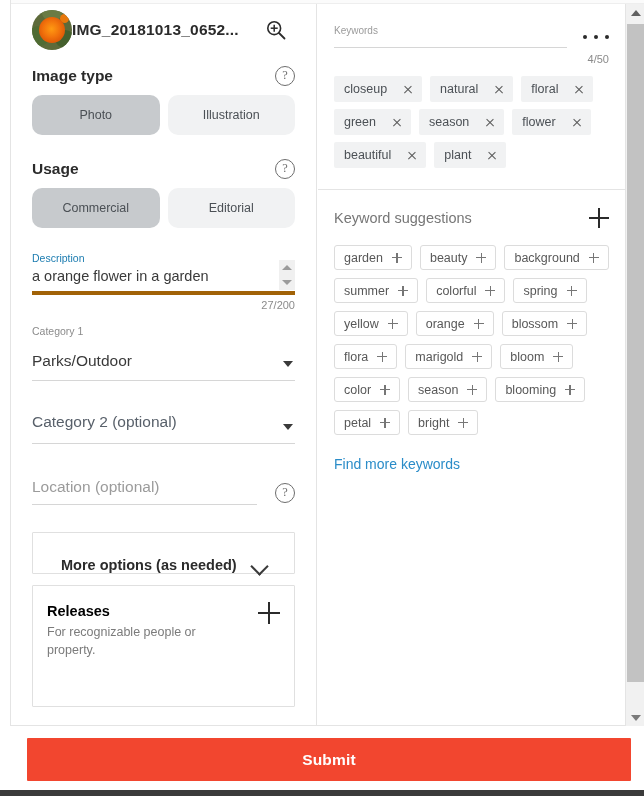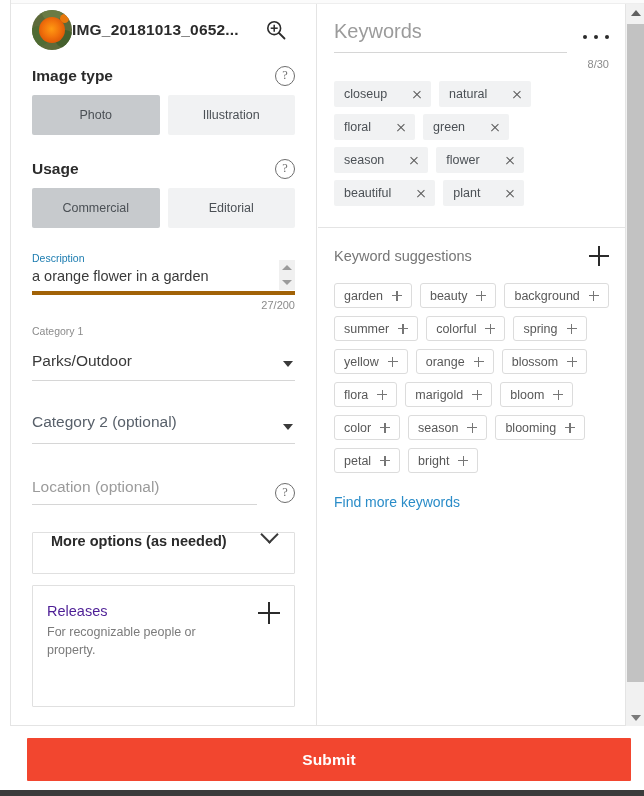--- a/index.html
+++ b/index.html
@@ -91,21 +91,21 @@
   .help {
     width: 20px; height: 20px; border-radius: 50%;
     border: 1.4px solid #6d6d6d; color: #6d6d6d;
     font-size: 12.5px; line-height: 17px; text-align: center;
     cursor: pointer; font-family: "Liberation Serif", serif;
   }
 
   
   .toggle-row { display: flex; gap: 8px; padding: 0 10px; }
   .toggle {
-    flex: 1 1 0; height: 40px; border-radius: 2px;
+    flex: 1 1 0; height: 40px; border-radius: 10px;
     display: flex; align-items: center; justify-content: center;
     font-size: 12.5px; color: #4b5055; cursor: pointer; user-select: none;
   }
   .toggle.on  { background: #c7cacd; }
   .toggle.off { background: #f1f2f3; }
 
   
   .field-desc {
     margin: 24px 10px 0 10px; position: relative;
     border-bottom: 4px solid #a16207; padding-bottom: 4px;
@@ -162,36 +162,36 @@
   }
   .loc-input .ph { font-size: 15.5px; color: #9b9b9b; }
   .loc-row .help { margin-left: 18px; margin-bottom: 2px; }
 
   
   .box {
     margin: 27px 10px 0 10px; border: 1px solid #e0e0e0;
     background: #ffffff; border-radius: 1px;
   }
   .box.more {
-    height: 42px; display: flex; align-items: flex-start;
-    justify-content: space-between; padding: 0 18px; cursor: pointer;
+    height: 42px; display: flex; align-items: flex-end;
+    justify-content: space-between; padding: 0 28px; cursor: pointer;
   }
   .box.more .t { font-size: 14.5px; font-weight: bold; color: #2b2b2b; }
   .chev {
     width: 13px; height: 13px; border-right: 2px solid #3a3a3a;
     border-bottom: 2px solid #3a3a3a; transform: rotate(45deg);
     margin-top: -5px;
   }
 
   
   .box.rel {
     margin-top: 11px; height: 122px; padding: 17px 14px 0 14px;
     position: relative;
   }
-  .box.rel .t { font-size: 14.5px; font-weight: normal; color: #4c1d95; }
+  .box.rel .t { font-size: 14.5px; font-weight: bold; color: #000000; }
   .box.rel .sub {
     font-size: 12.5px; color: #7b7b7b; line-height: 18px;
     margin-top: 4px; max-width: 180px;
   }
   .box.rel .lnk {
     font-size: 13px; color: #2a8cc8; margin-top: 13px; cursor: pointer;
   }
   .plus-big {
     position: absolute; right: 14px; top: 16px;
     width: 22px; height: 22px; cursor: pointer;
@@ -205,39 +205,39 @@
   
   .kw-panel { padding: 0 16px; }
   .kw-headrow {
     display: flex; align-items: flex-start; justify-content: space-between;
     padding-top: 16px;
   }
   .kw-input {
     flex: 1 1 auto; border-bottom: 1px solid #d6d6d6;
     padding-bottom: 9px; cursor: text;
   }
-  .kw-input .ph { font-size: 20px; color: #9b9b9b; }
+  .kw-input .ph { font-size: 10px; color: #9b9b9b; }
   .dots {
     width: 26px; height: 22px; margin-left: 16px; margin-top: 6px;
     display: flex; align-items: center; justify-content: space-between;
     cursor: pointer;
   }
   .dots span {
     width: 4px; height: 4px; border-radius: 50%; background: #2b2b2b;
     display: block;
   }
   .kw-count {
     text-align: right; font-size: 11px; color: #8b8b8b; margin-top: 5px;
   }
   .chips {
     display: flex; flex-wrap: wrap; gap: 7px 8px; margin-top: 11px;
   }
   .chip {
     background: #f1f2f3; border-radius: 2px; height: 26px;
-    display: inline-flex; align-items: center; gap: 25px;
+    display: inline-flex; align-items: center; gap: 16px;
     padding: 0 10px; font-size: 12.5px; color: #4b5055; cursor: pointer;
   }
   .x {
     position: relative; width: 9px; height: 9px; display: inline-block;
     cursor: pointer;
   }
   .x:before, .x:after {
     content: ""; position: absolute; left: 0; top: 4px;
     width: 10px; height: 1.4px; background: #5a5a5a;
   }
@@ -419,21 +419,21 @@
         <div class="kw-input">
           <span class="ph">Keywords</span>
         </div>
         <div class="dots">
           <span></span>
           <span></span>
           <span></span>
         </div>
       </div>
 
-      <div class="kw-count">8/30</div>
+      <div class="kw-count">4/50</div>
 
       <div class="chips">
         <div class="chip">
             <span>closeup</span>
             <span class="x"></span>
           </div>
         <div class="chip">
             <span>natural</span>
             <span class="x"></span>
           </div>

